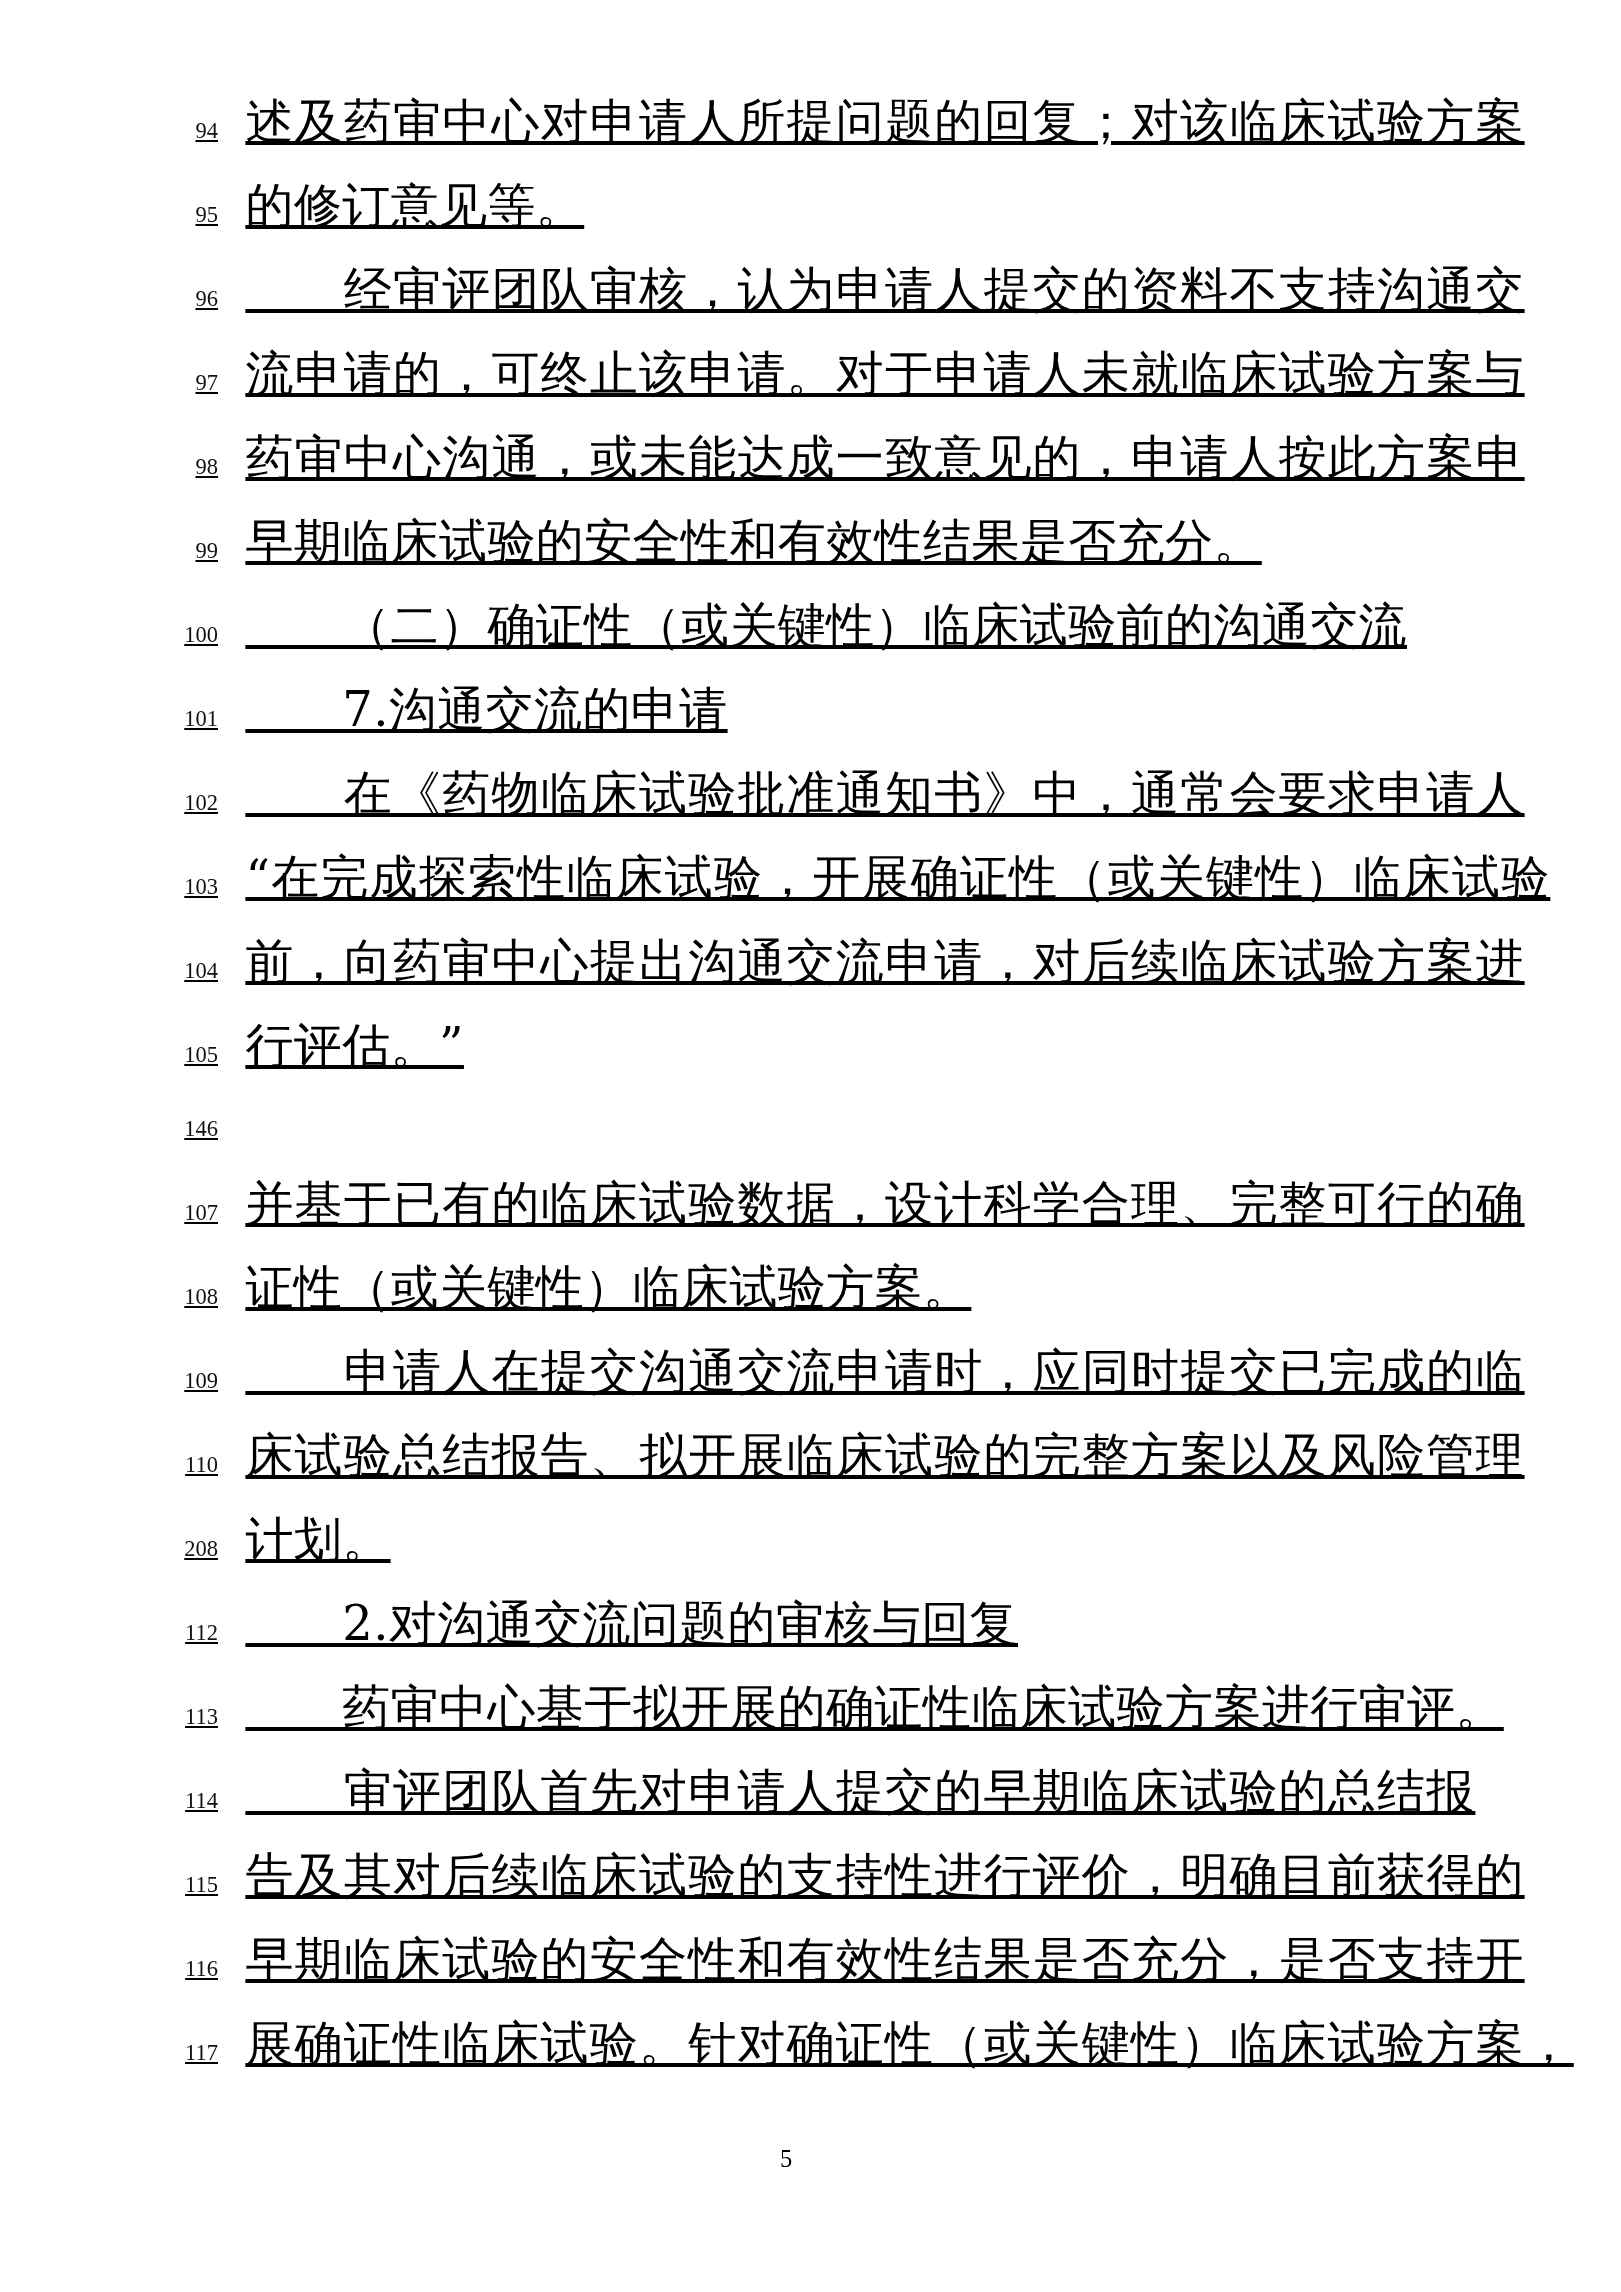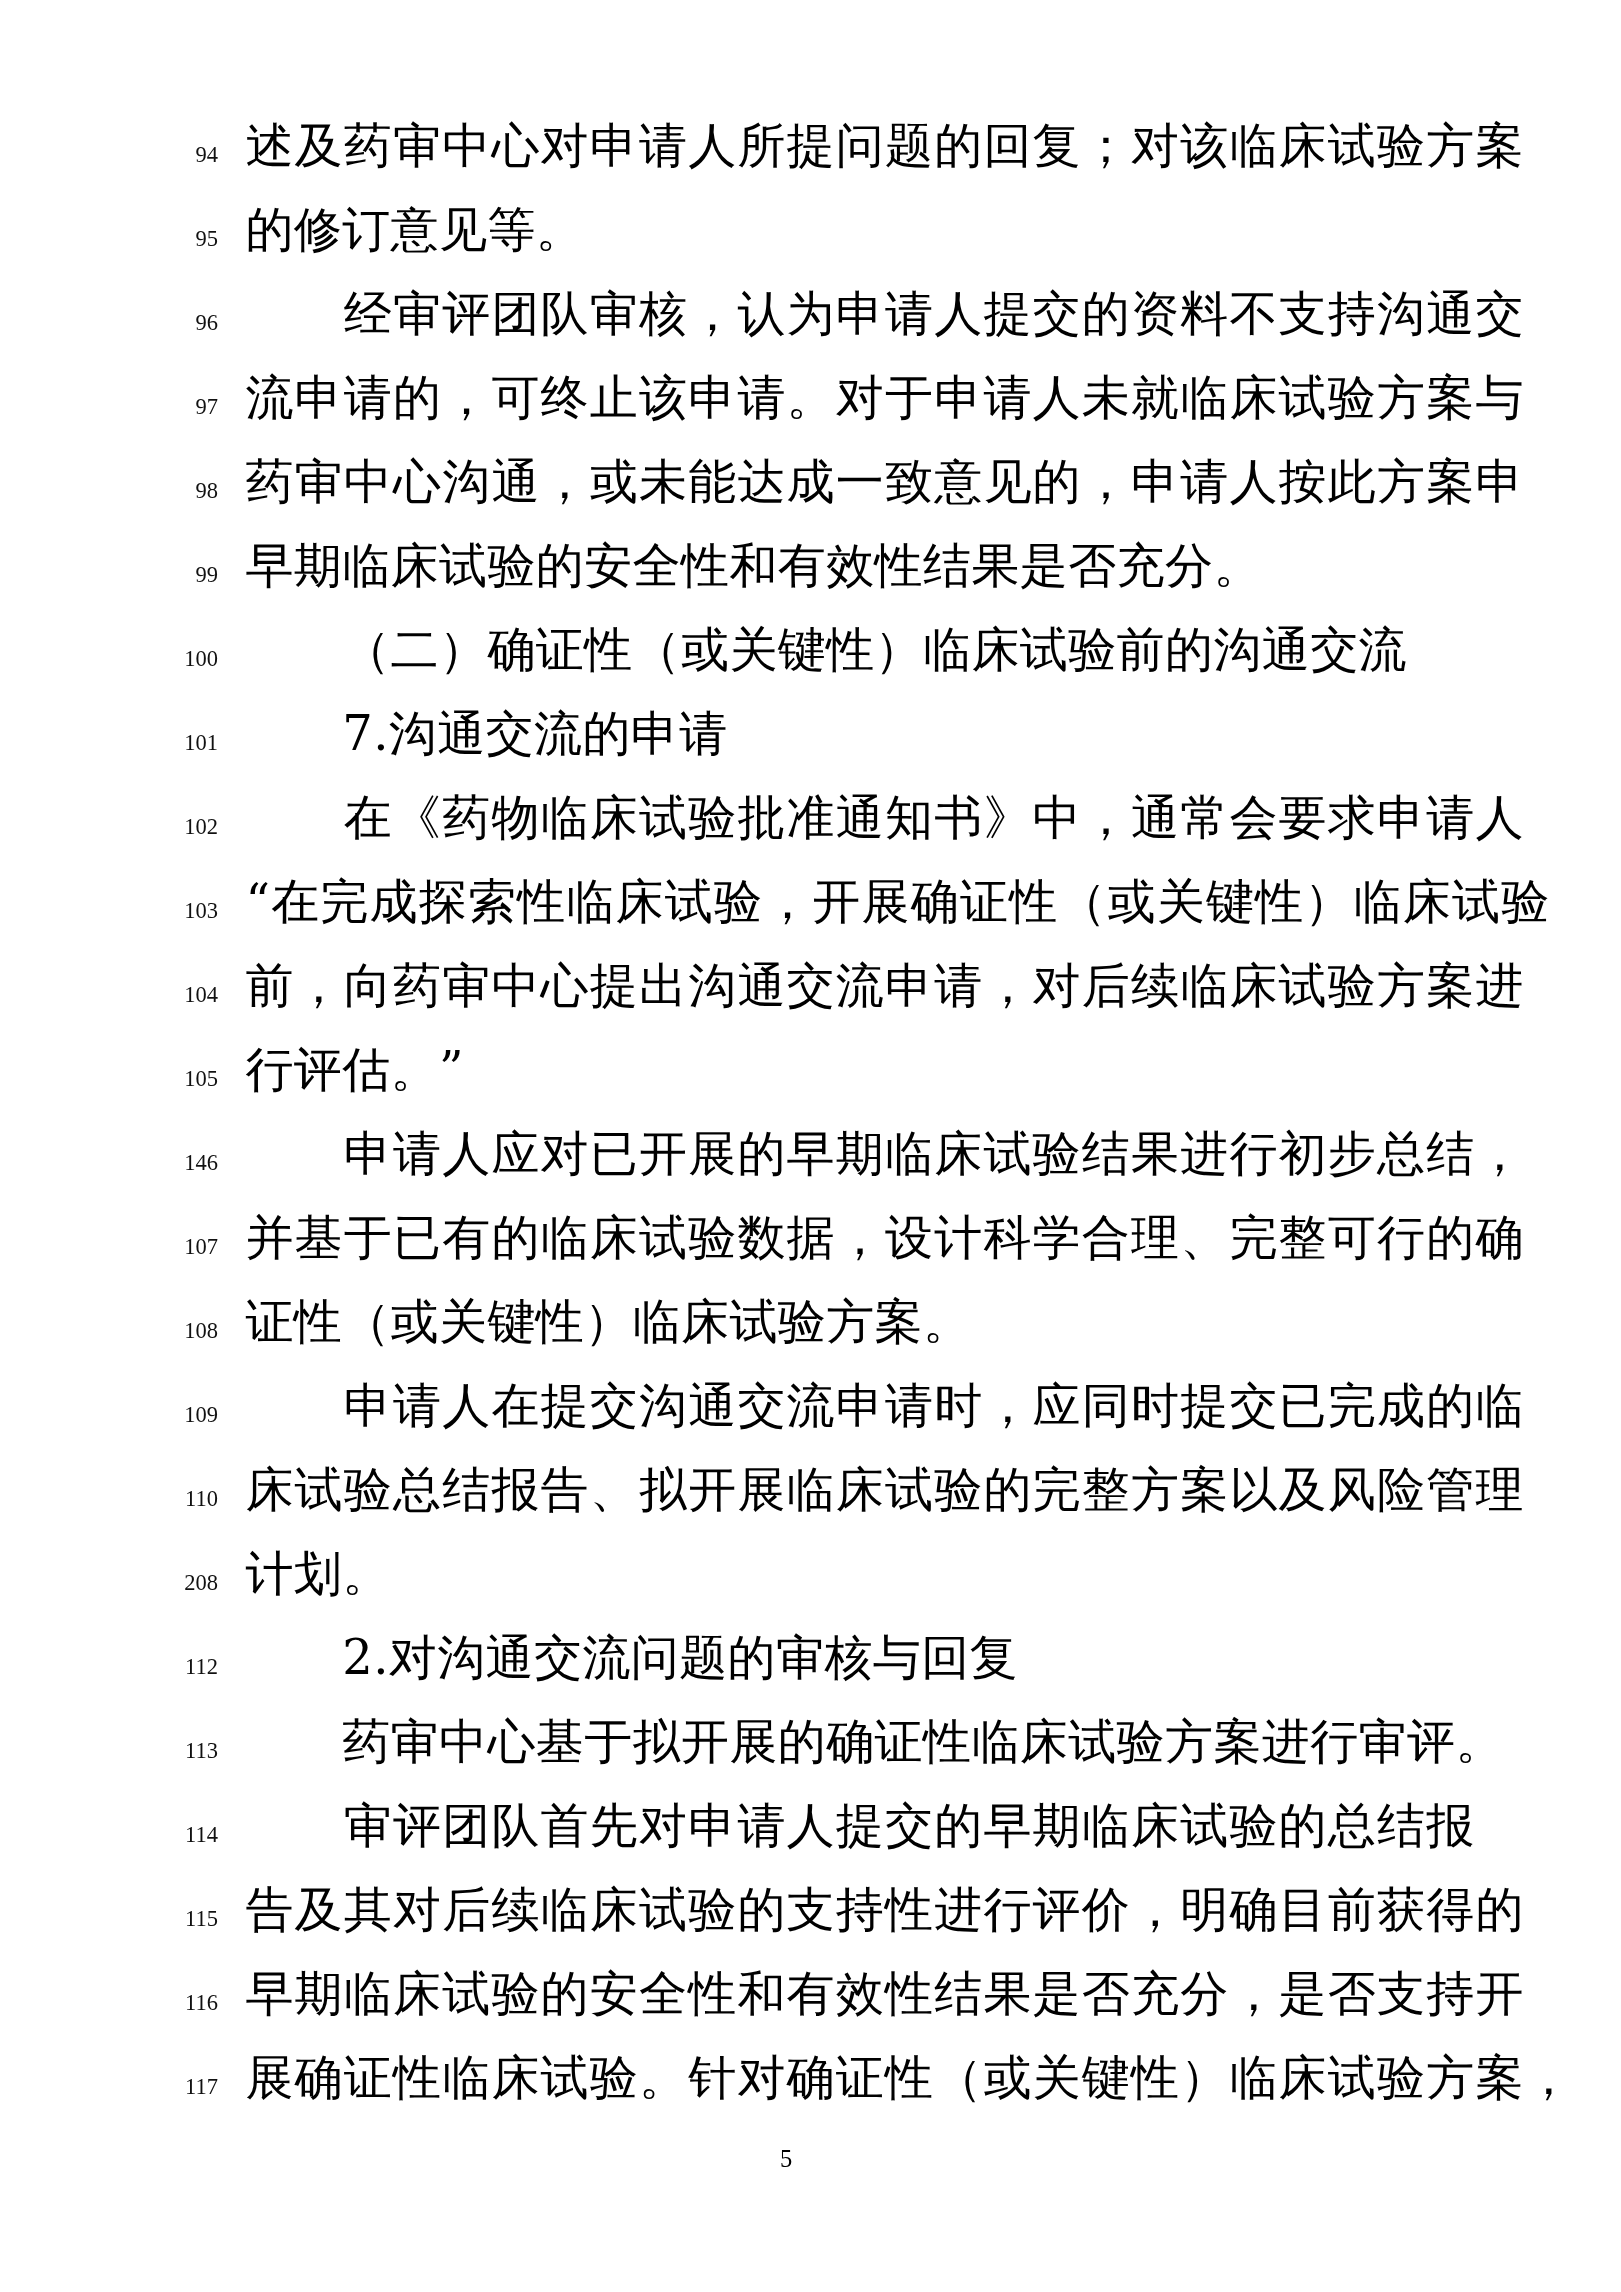--- a/index.html
+++ b/index.html
@@ -13,21 +13,22 @@
     font-family: "Liberation Serif", "DejaVu Serif", serif;
     color: #000000;
     position: relative;
     overflow: hidden;
   }
   .page {
     position: relative;
     width: 1572px;
     height: 2293px;
     box-sizing: border-box;
-    padding: 108px 147px 0 147px;
+    padding: 84px 147px 0 147px;
+    text-decoration: underline;
   }
   .doc-body {
     position: relative;
   }
   .line-row {
     display: flex;
     align-items: baseline;
     min-height: 74px;
   }
   .line-no {
@@ -116,21 +117,20 @@
       <div class="line-row">
         <div class="line-no">104</div>
         <div class="line-text full">前，向药审中心提出沟通交流申请，对后续临床试验方案进</div>
       </div>
       <div class="line-row">
         <div class="line-no">105</div>
         <div class="line-text">行评估。”</div>
       </div>
       <div class="line-row">
         <div class="line-no">146</div>
-        <div class="line-text full indent">　　申请人应对已开展的早期临床试验结果进行初步总结，</div>
       </div>
       <div class="line-row">
         <div class="line-no">107</div>
         <div class="line-text full">并基于已有的临床试验数据，设计科学合理、完整可行的确</div>
       </div>
       <div class="line-row">
         <div class="line-no">108</div>
         <div class="line-text">证性（或关键性）临床试验方案。</div>
       </div>
       <div class="line-row">

